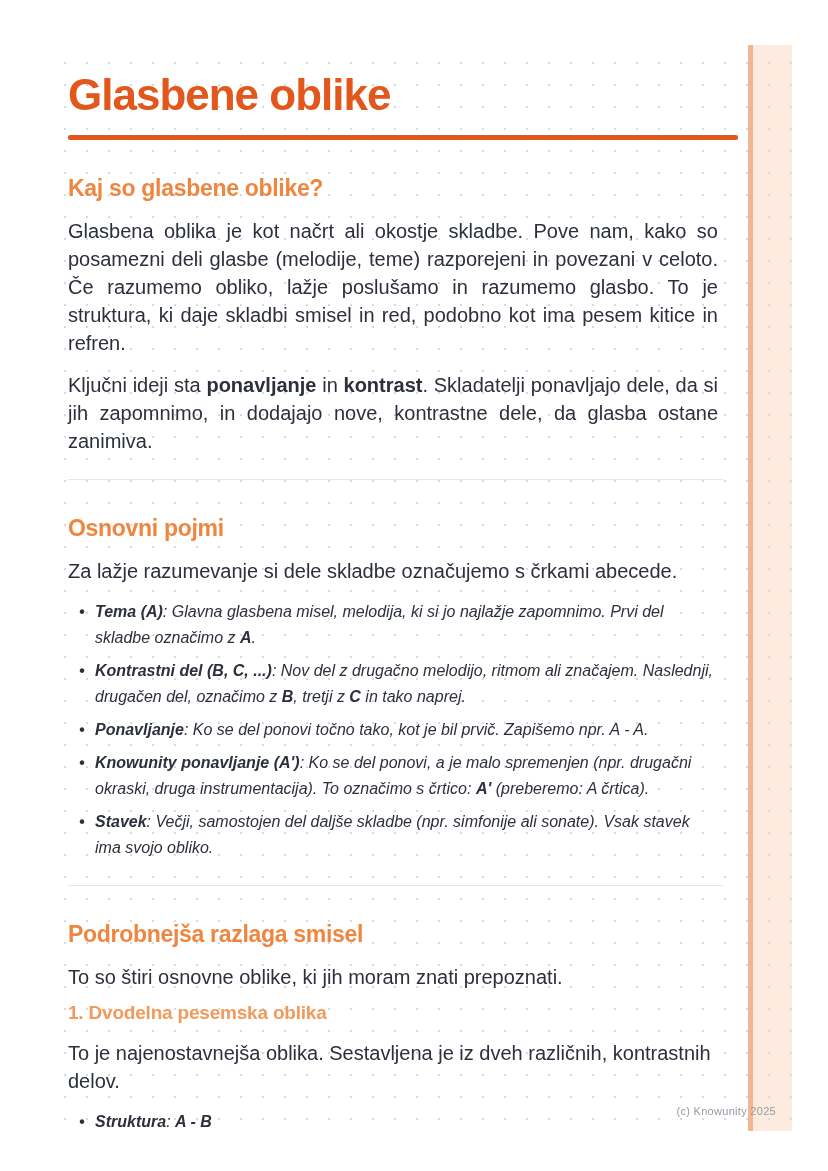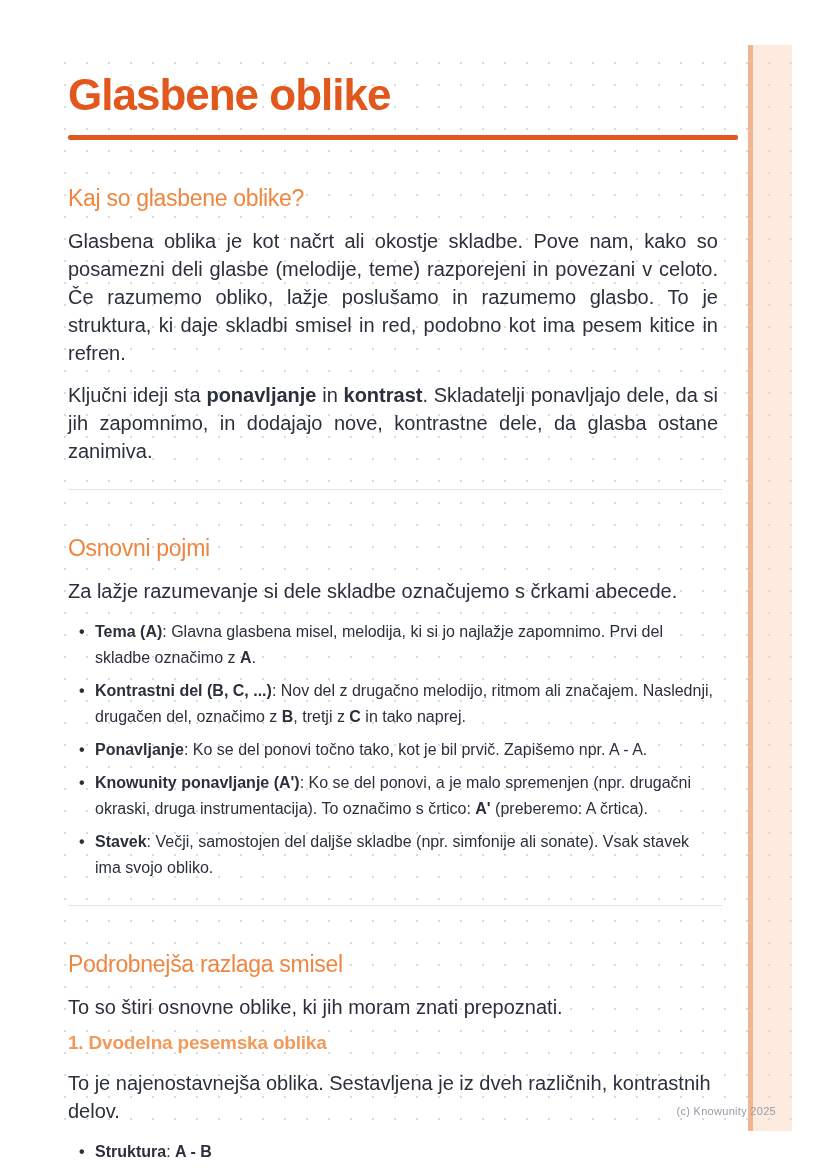--- a/index.html
+++ b/index.html
@@ -41,23 +41,23 @@
   h1.title{
     font-size:44px;line-height:1.1;font-weight:800;letter-spacing:-1px;
     color:var(--accent);
   }
   .title-rule{
     width:670px;height:5px;background:var(--accent);
     margin-top:16px;border-radius:2px;
   }
   .blocks{width:650px;}
   .blocks h2{
-    font-size:23px;line-height:1.25;font-weight:400;
+    font-size:23px;line-height:1.25;font-weight:700;
     color:var(--heading);
-    margin:44px 0 0;
+    margin:34px 0 0;
     letter-spacing:-0.3px;
   }
   .blocks h3{
     font-size:19px;line-height:1.3;font-weight:700;
     color:var(--subheading);
     margin:10px 0 0;
     letter-spacing:-0.2px;
   }
   .blocks p{
     font-size:20px;line-height:28px;
@@ -65,20 +65,21 @@
   }
   .blocks p.justify{text-align:justify;}
   .blocks .divider{
     width:655px;height:1px;background:var(--divider);
     margin:24px 0;
   }
   .blocks ul{
     list-style:none;
     margin:14px 0 0;
     padding-left:27px;
+    font-style:italic;
   }
   .blocks li{
     position:relative;
     font-size:16px;line-height:26px;
   }
   .blocks li + li{margin-top:7px;}
   .blocks li::before{
     content:"\2022";
     position:absolute;left:-16px;top:0;
     font-weight:700;color:var(--text);

